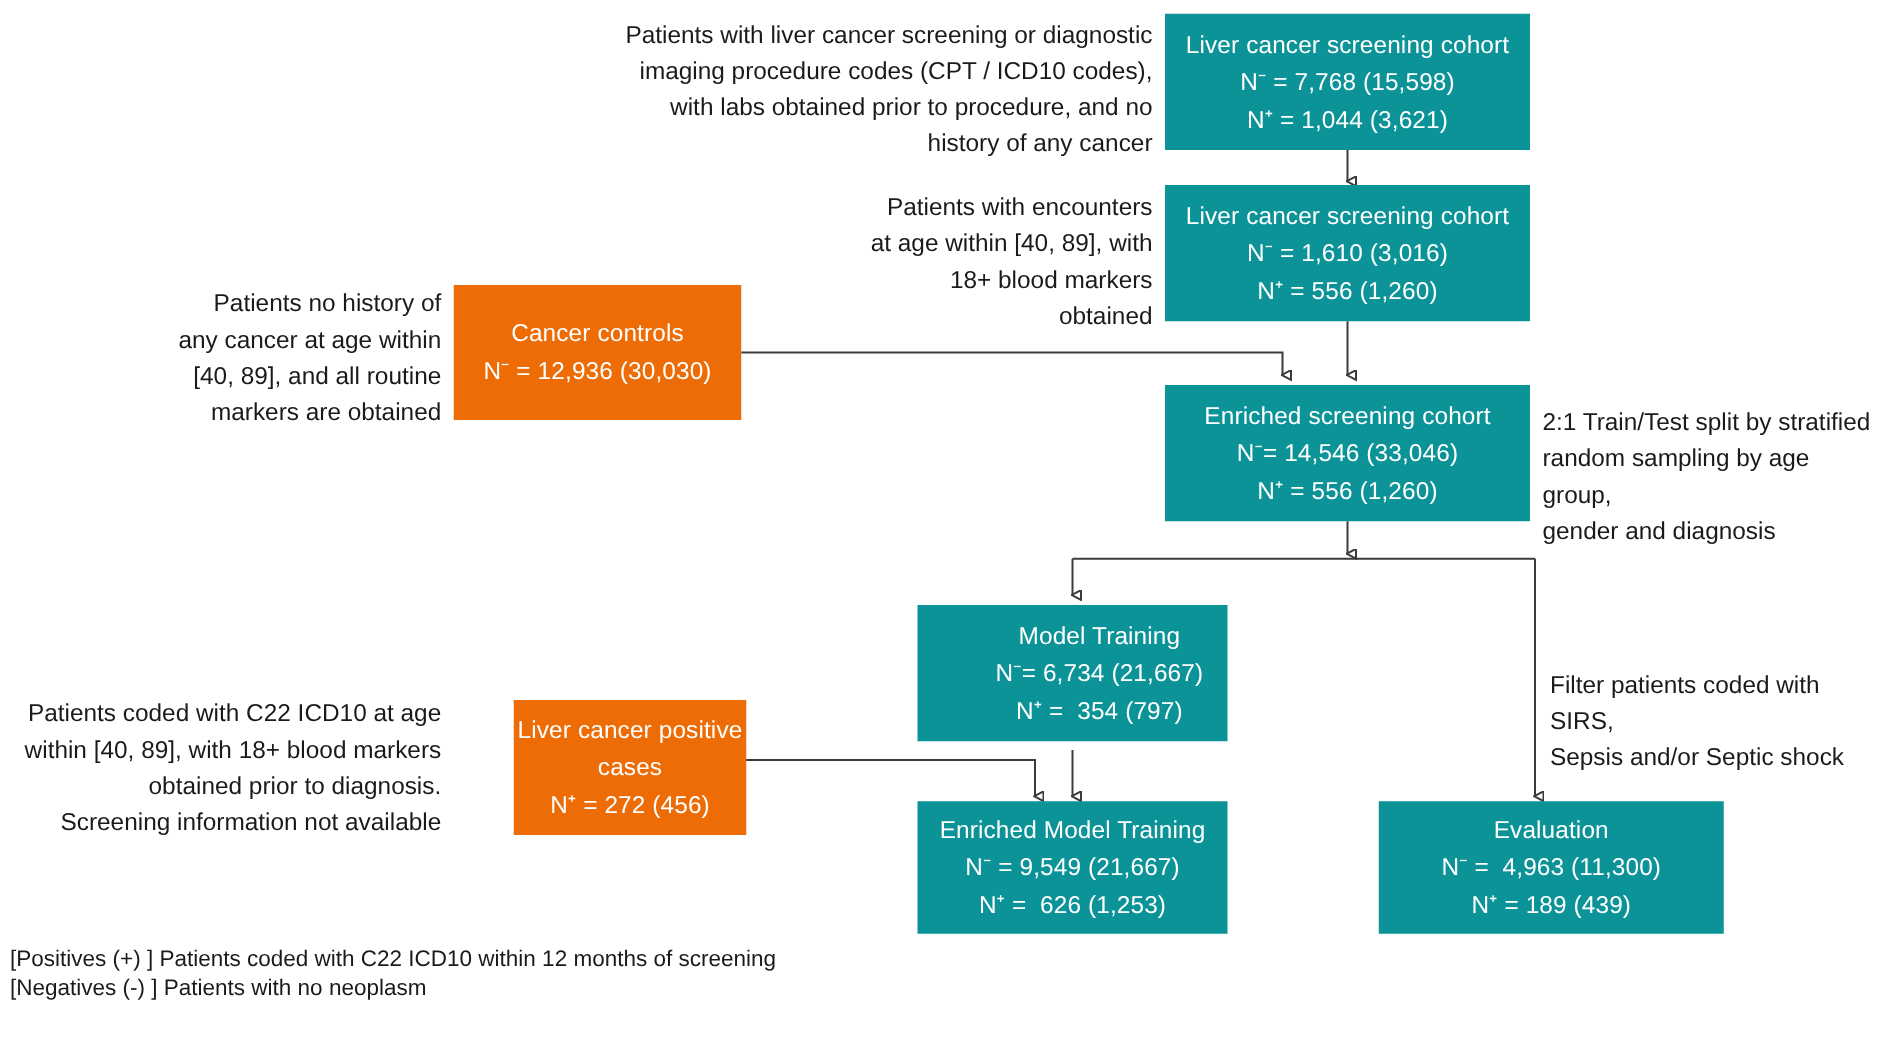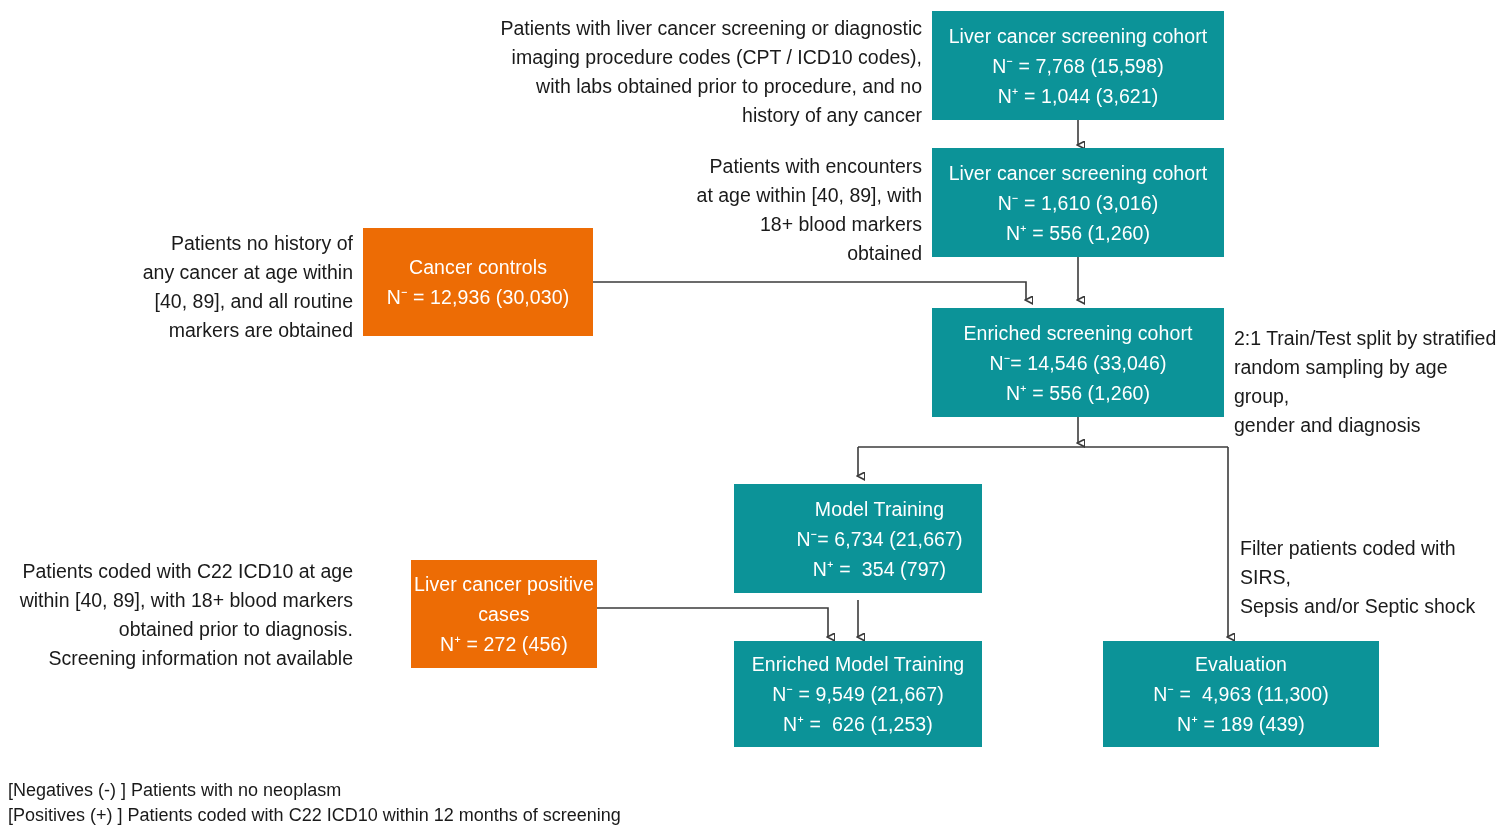--- a/index.html
+++ b/index.html
@@ -169,15 +169,15 @@
   <div class="annot right" style="left:8px; top:557px; width:345px;">Patients coded with C22 ICD10 at age
 within [40, 89], with 18+ blood markers
 obtained prior to diagnosis.
 Screening information not available</div>
 
   <div class="annot left" style="left:1240px; top:534px; width:268px;">Filter patients coded with SIRS,
 Sepsis and/or Septic shock</div>
 
   <div class="legend" style="left:8px; top:778px; width:700px;">[Negatives (-) ] Patients with no neoplasm</div>
 
-  <div class="legend" style="left:8px; top:755px; width:900px;margin-top:48px;">[Positives (+) ] Patients coded with C22 ICD10 within 12 months of screening</div>
+  <div class="legend" style="left:8px; top:755px; width:900px;">[Positives (+) ] Patients coded with C22 ICD10 within 12 months of screening</div>
 
 </div>
 
 </body></html>

